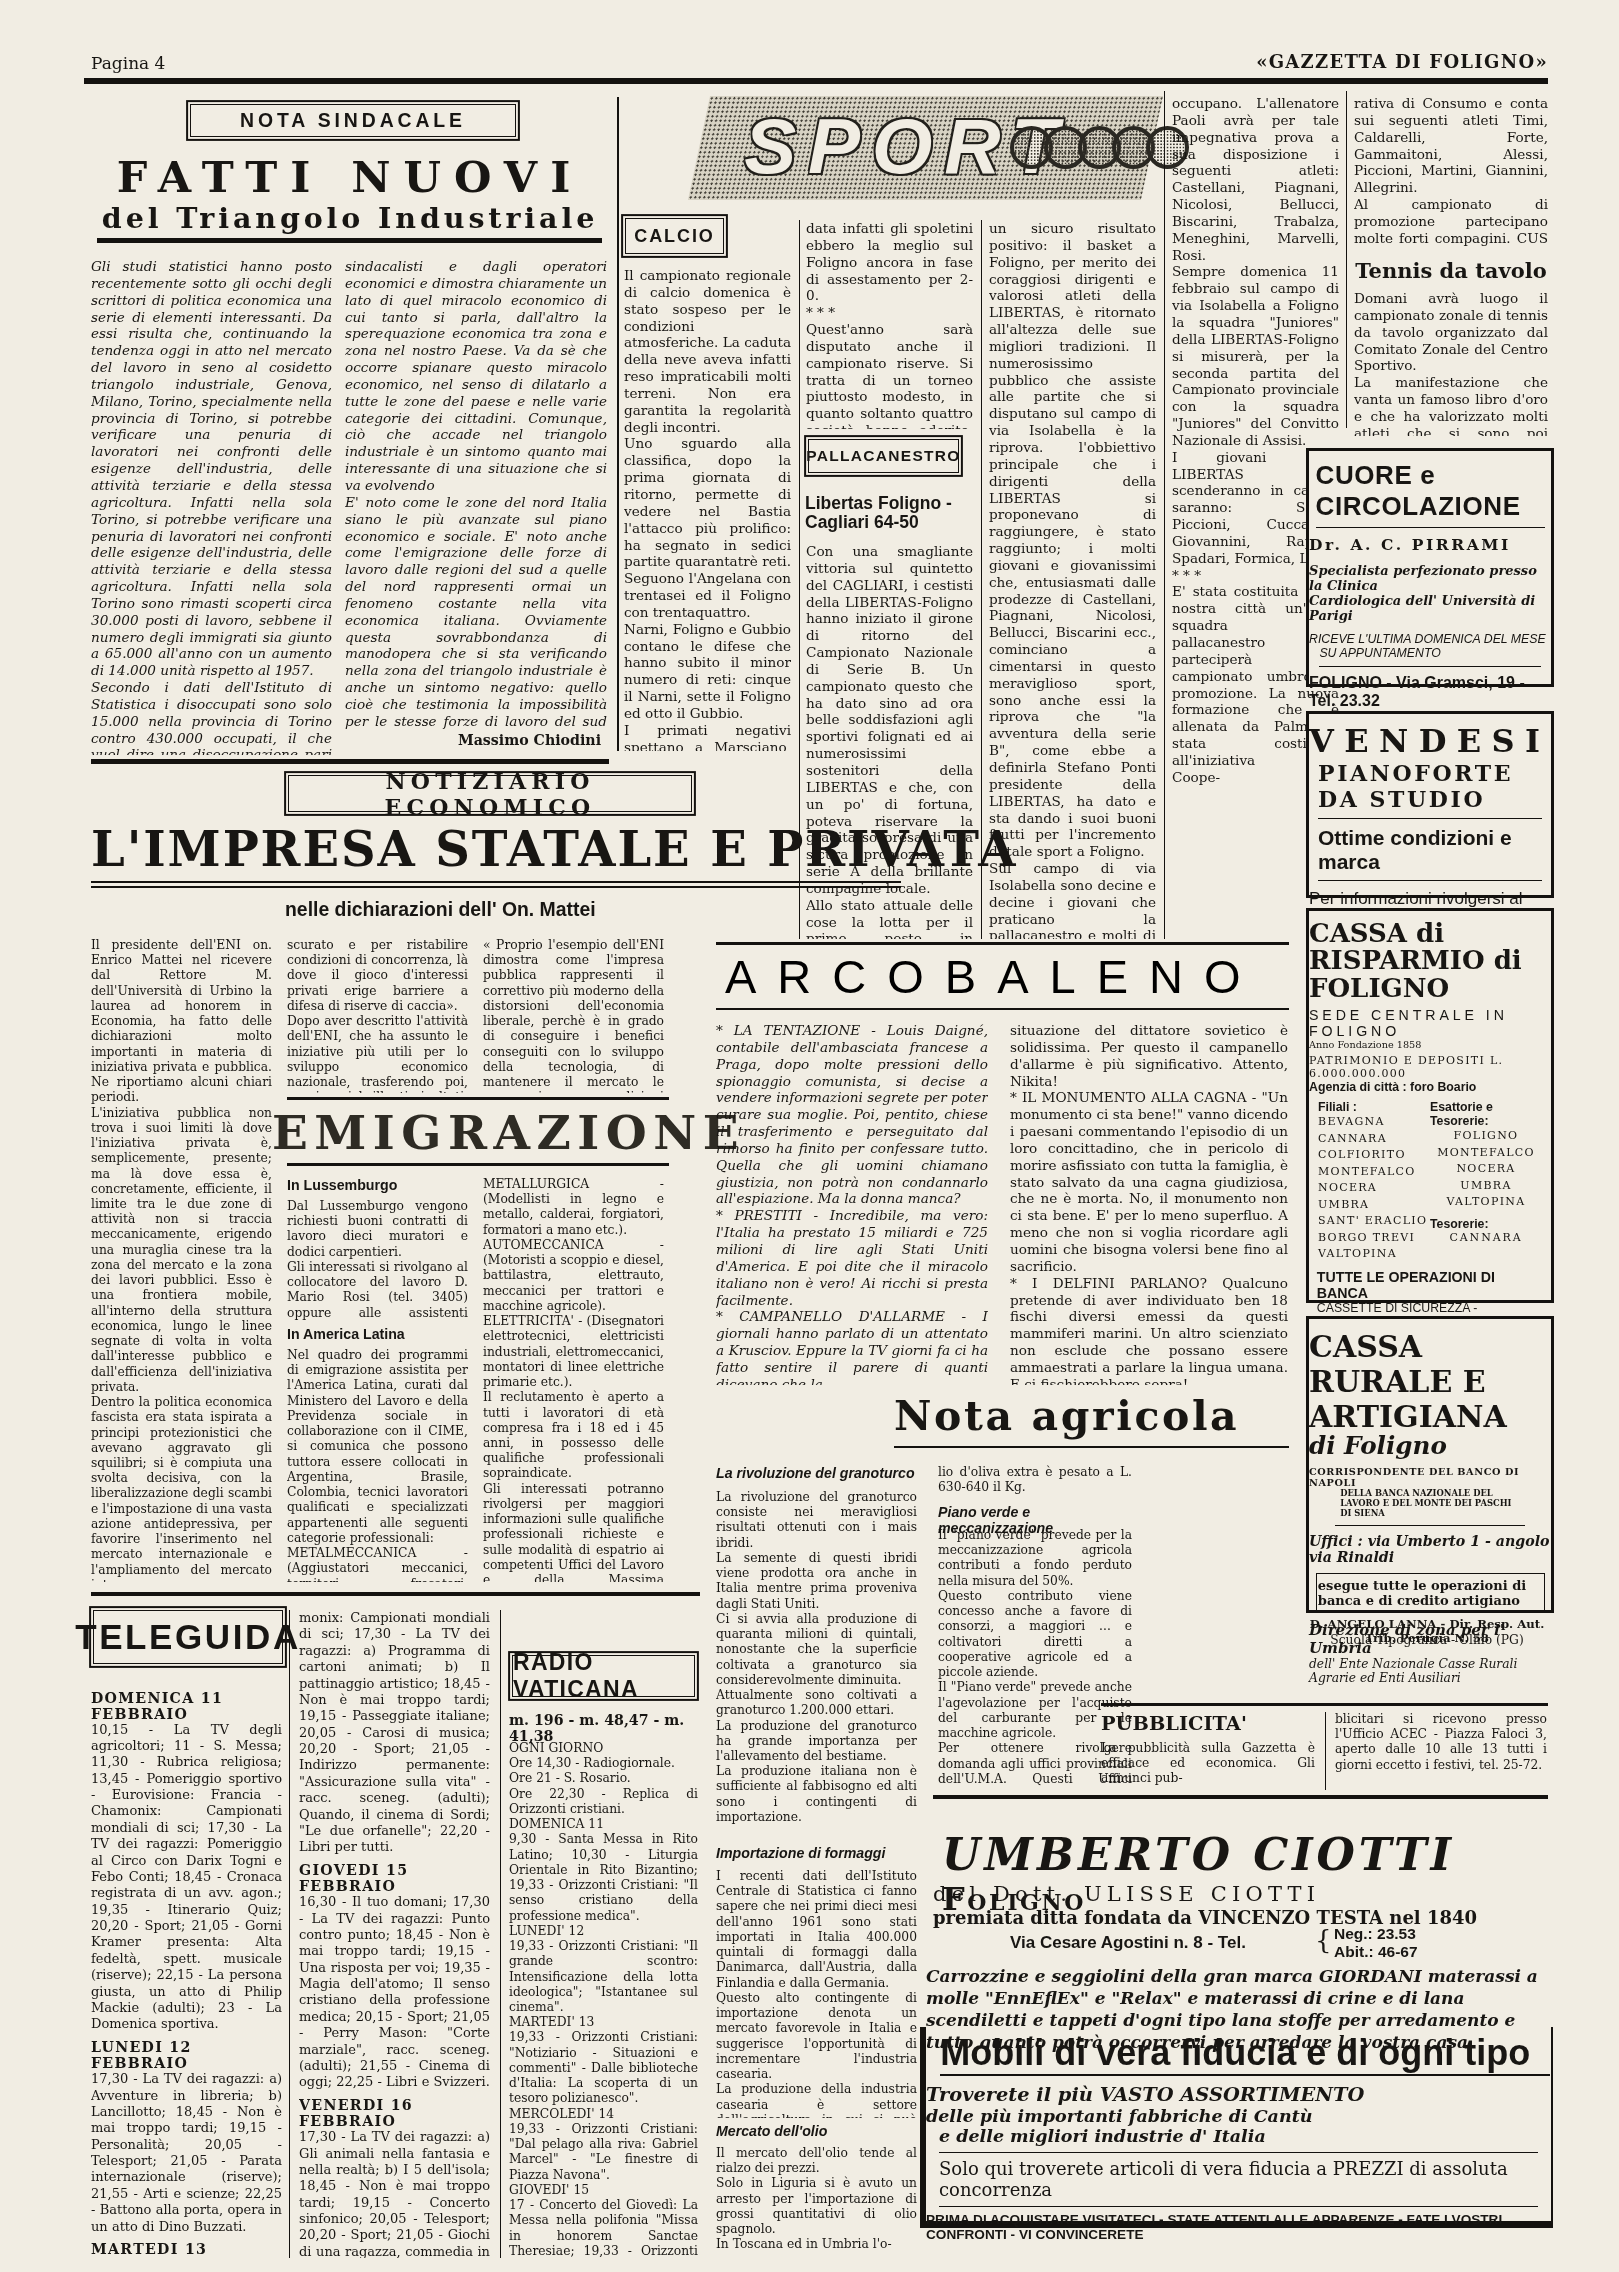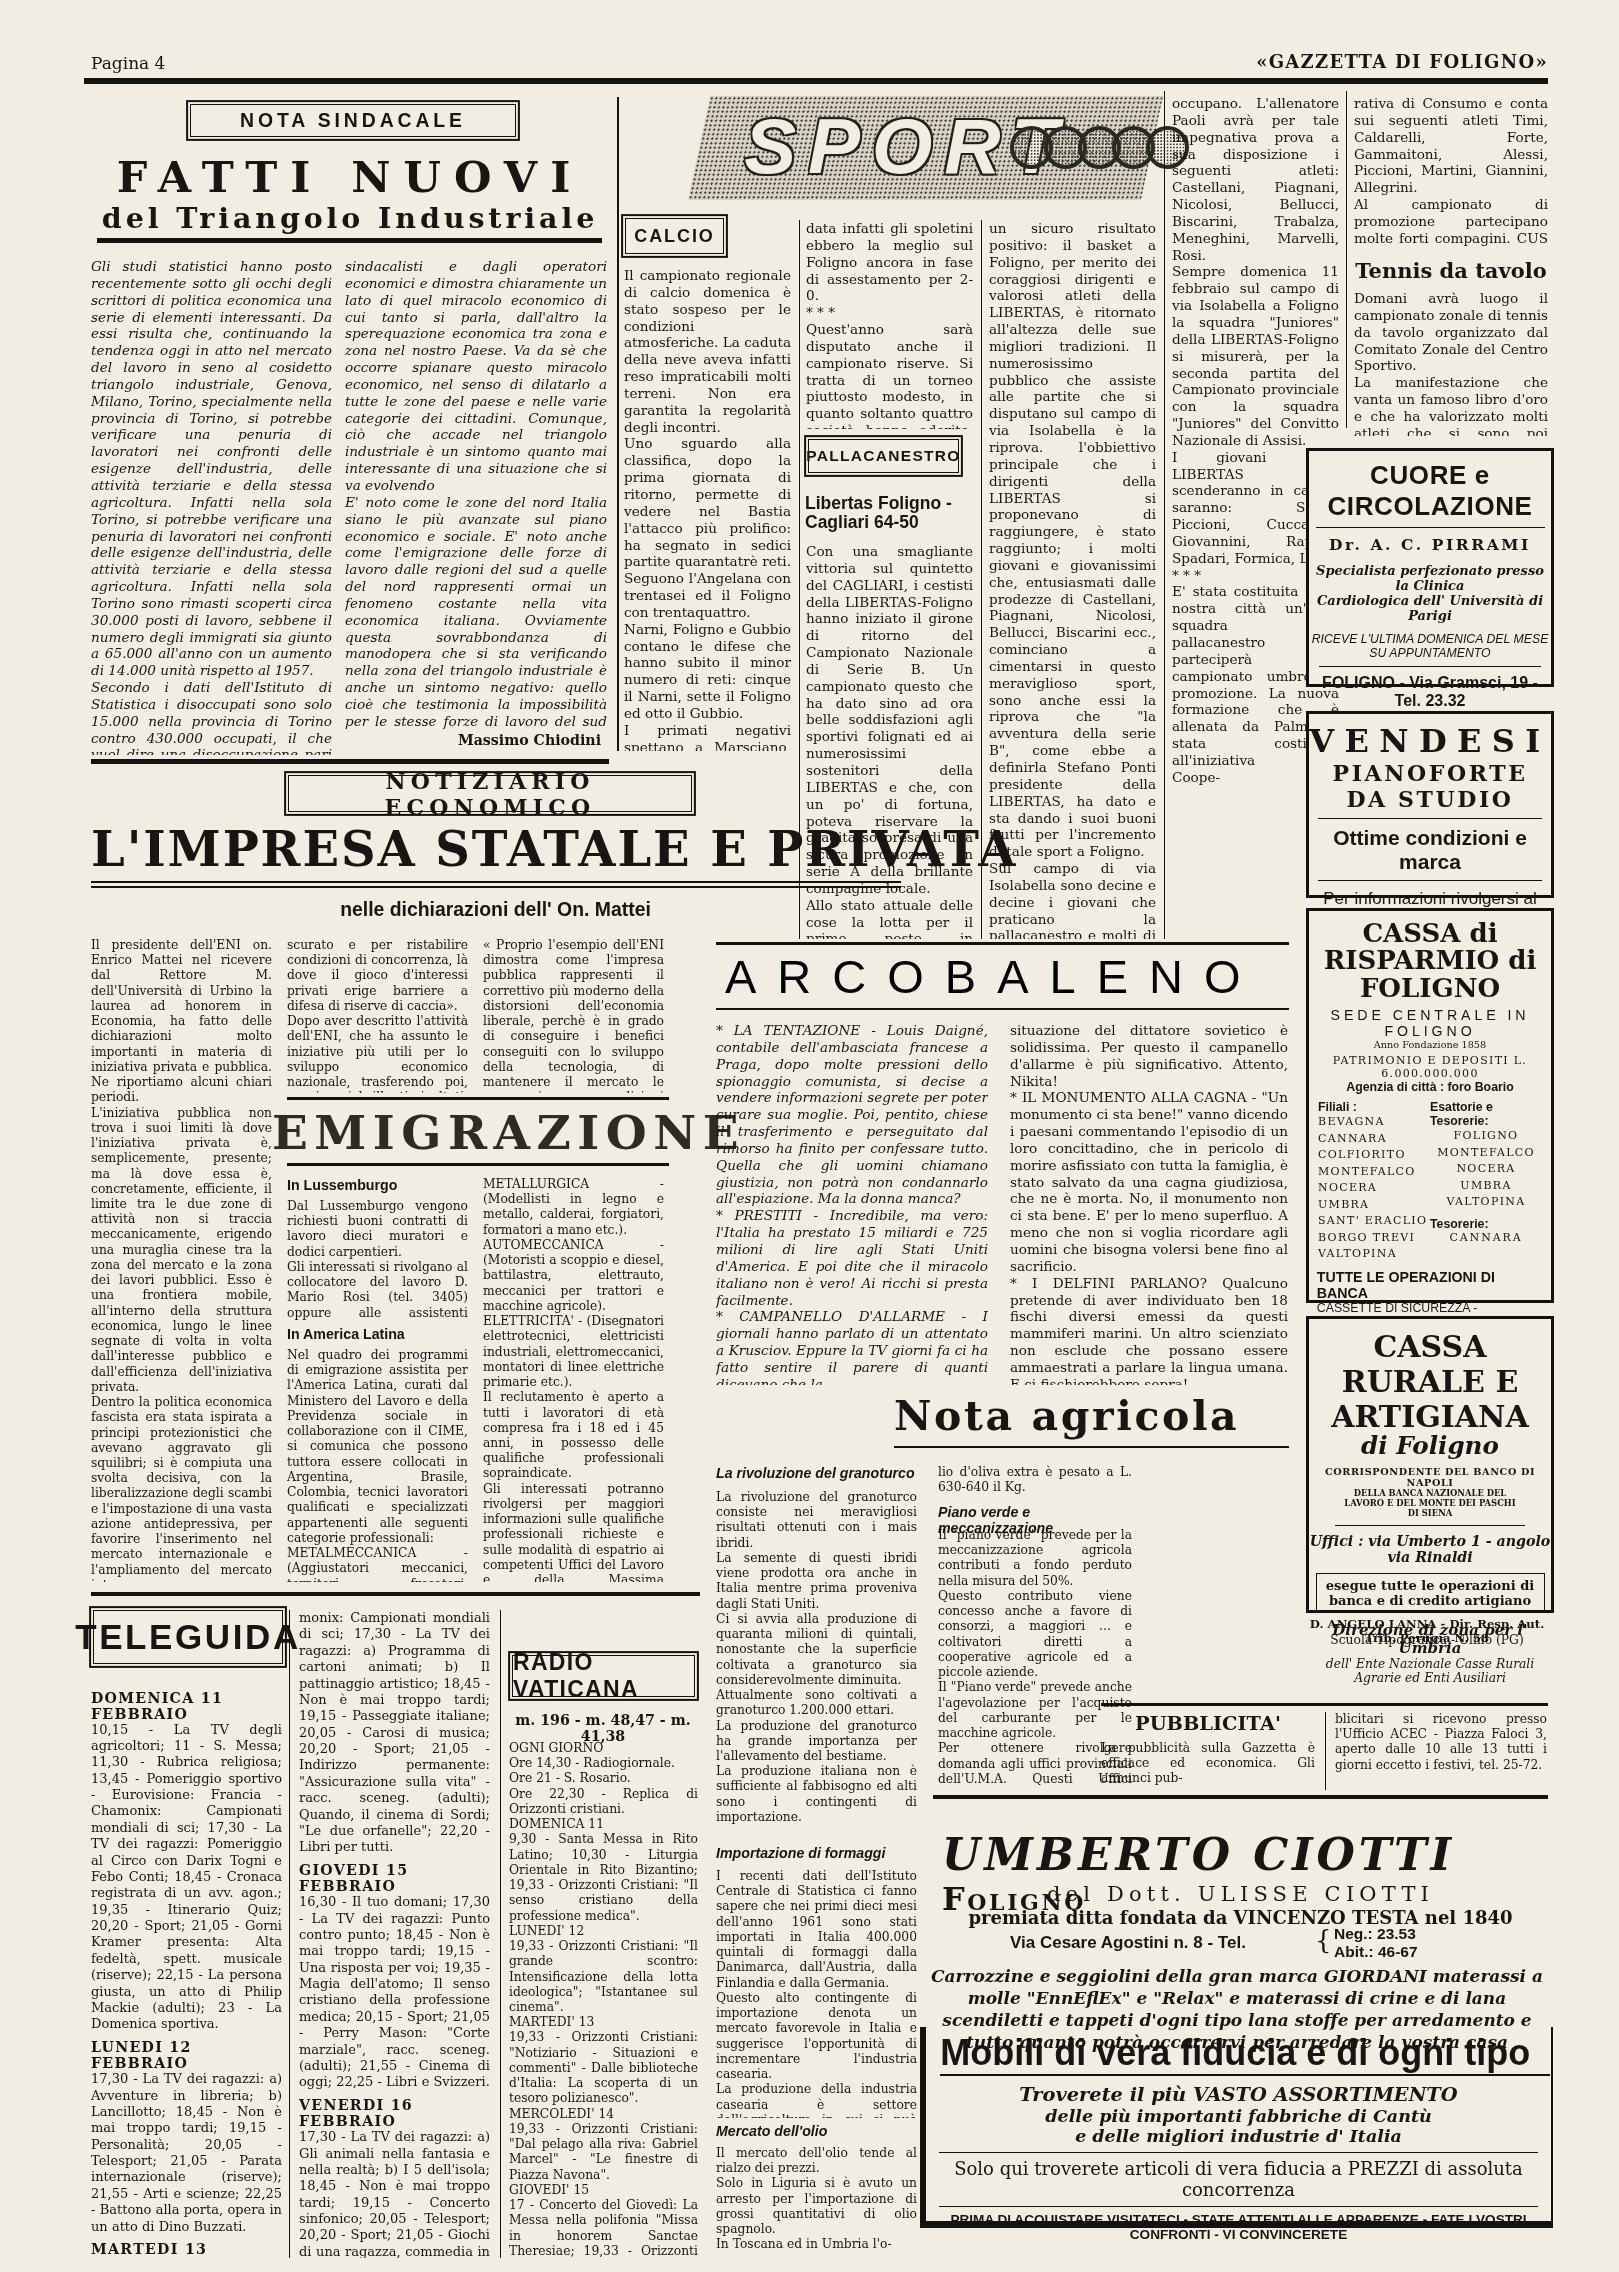--- a/index.html
+++ b/index.html
@@ -8,21 +8,21 @@
   .abs{position:absolute;}
   .txt{font-size:13.6px;line-height:1.24;text-align:justify;white-space:pre-line;overflow:hidden;}
   .txt-i{font-style:italic;}
   .small{font-size:12.3px;}
   .hrule{background:#14120f;}
   .vrule{background:#14120f;width:1.9px;}
   .dbox{border:1.9px solid #14120f;box-shadow:0 0 0 1.9px #f1ede3,0 0 0 3.9px #14120f;background:#f1ede3;}
   .kicker{font-family:"Liberation Sans",sans-serif;font-weight:bold;letter-spacing:3.9px;text-align:center;}
   .headline{font-weight:bold;letter-spacing:2.6px;text-align:center;}
   .sans{font-family:"Liberation Sans",sans-serif;}
-  .center{text-align:center;}
+  .center{text-align:left;}
   .banner{transform:skewX(-12deg);background-image:radial-gradient(#3a372f 1px,transparent 1.1px);
           background-size:4.5px 4.5px;background-color:#d8d3c4;}
   .banner-text{transform:skewX(12deg);font-family:"Liberation Sans",sans-serif;font-weight:bold;
                font-style:italic;font-size:78px;letter-spacing:11.7px;color:#f1ede3;
                text-shadow:1.9px 1.9px 0 #22201b,-1.9px -1.9px 0 #22201b,1.9px -1.9px 0 #22201b,-1.9px 1.9px 0 #22201b;}
   .ring{display:inline-block;width:35px;height:35px;border:4.5px solid #2a2822;border-radius:50%;
         background:radial-gradient(#3a372f 0.8px,transparent 0.9px);background-size:3.2px 3.2px;margin-left:-9px;vertical-align:middle;}
   .outline-title{font-weight:bold;letter-spacing:9px;text-align:center;color:#2e2b24;}
   .ad-border{border:3.2px solid #14120f;background:#f1ede3;}
   .teleguida-entry{font-size:13px;line-height:1.26;text-align:justify;white-space:pre-line;}

